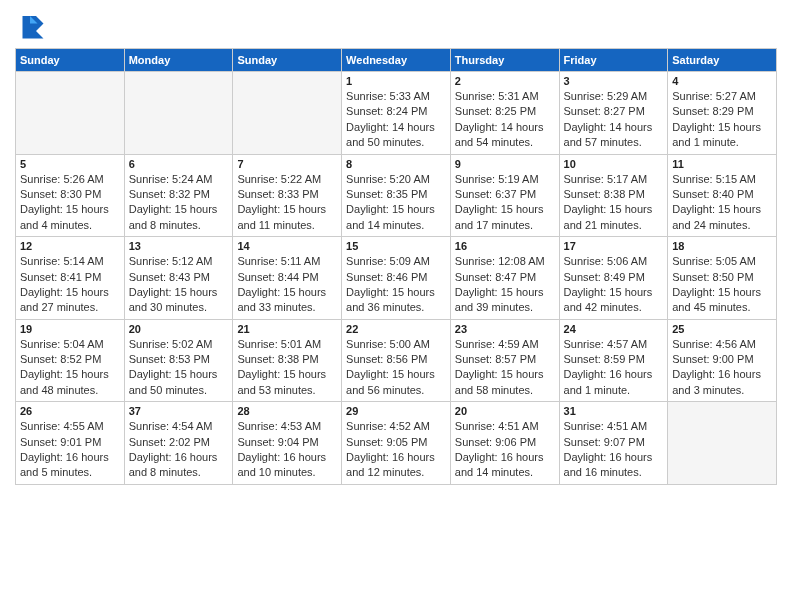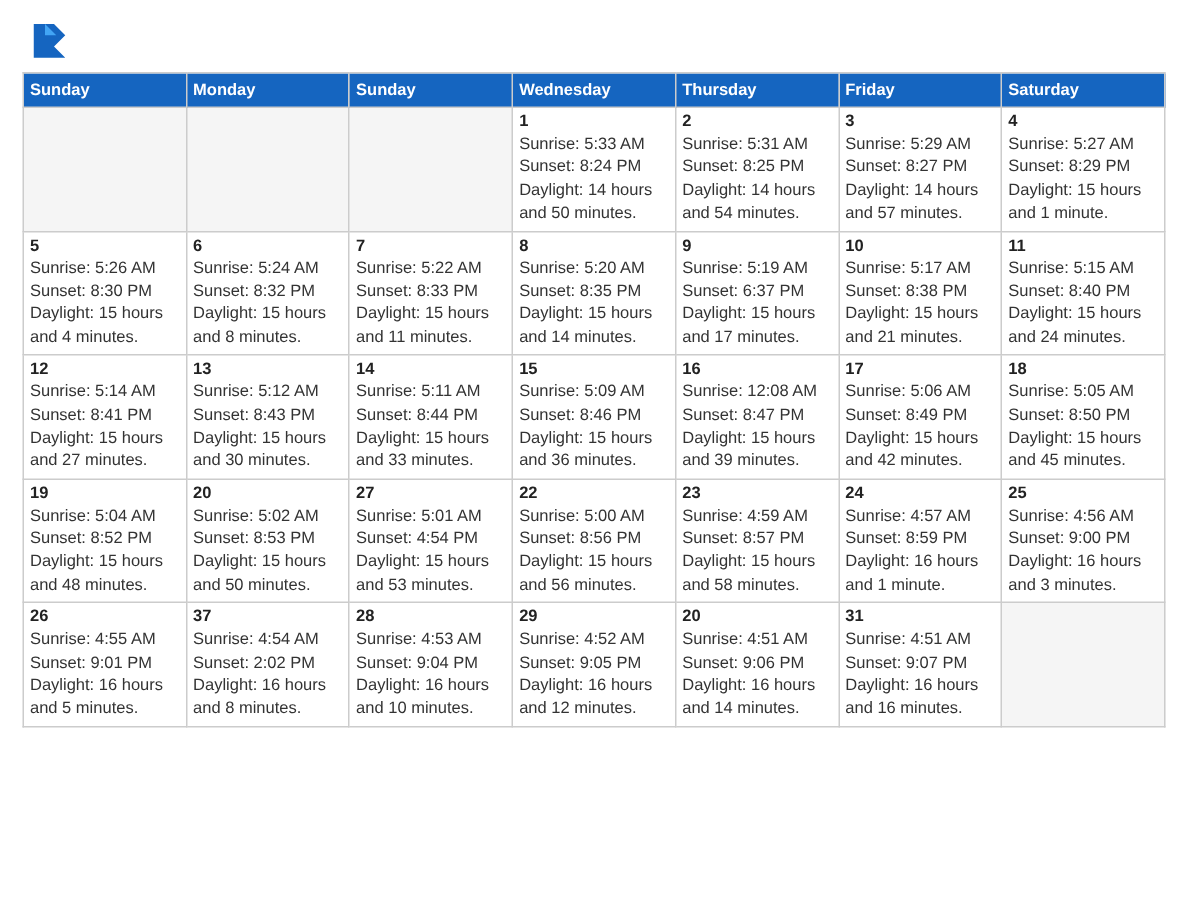--- a/index.html
+++ b/index.html
@@ -267,23 +267,23 @@
 and 48 minutes.</div>
           </td>
           <td>
             <div class="day-number">20</div>
             <div class="day-info">Sunrise: 5:02 AM
 Sunset: 8:53 PM
 Daylight: 15 hours
 and 50 minutes.</div>
           </td>
           <td>
-            <div class="day-number">27</div>
+            <div class="day-number">21</div>
             <div class="day-info">Sunrise: 5:01 AM
-Sunset: 4:54 PM
+Sunset: 8:38 PM
 Daylight: 15 hours
 and 53 minutes.</div>
           </td>
           <td>
             <div class="day-number">22</div>
             <div class="day-info">Sunrise: 5:00 AM
 Sunset: 8:56 PM
 Daylight: 15 hours
 and 56 minutes.</div>
           </td>

